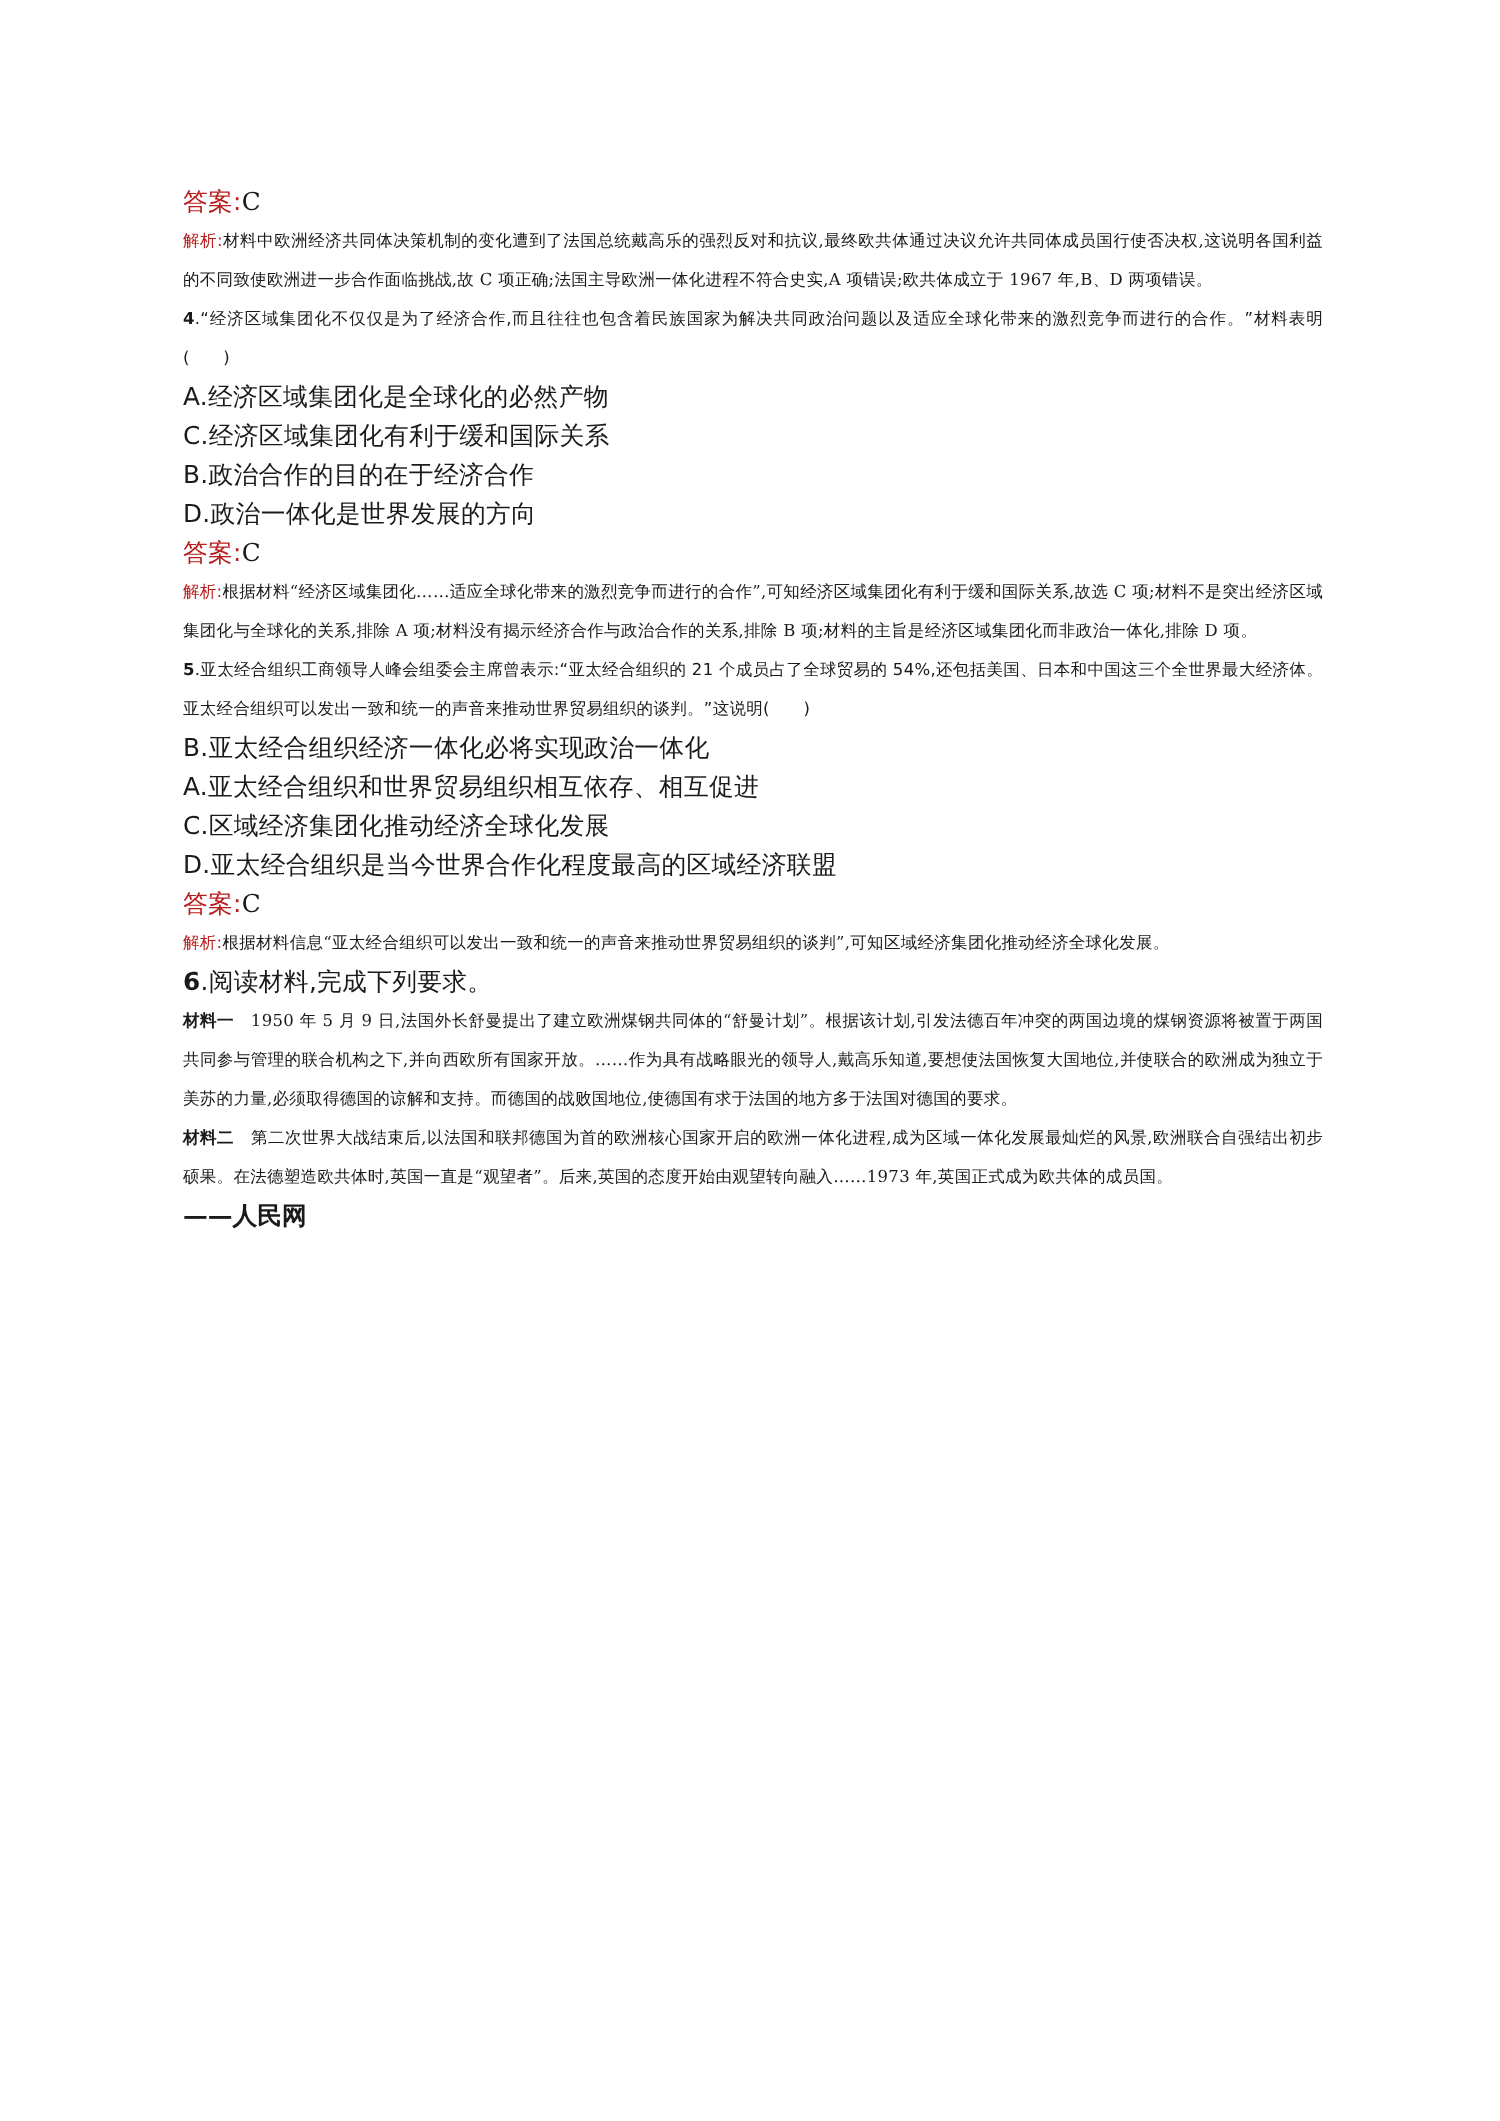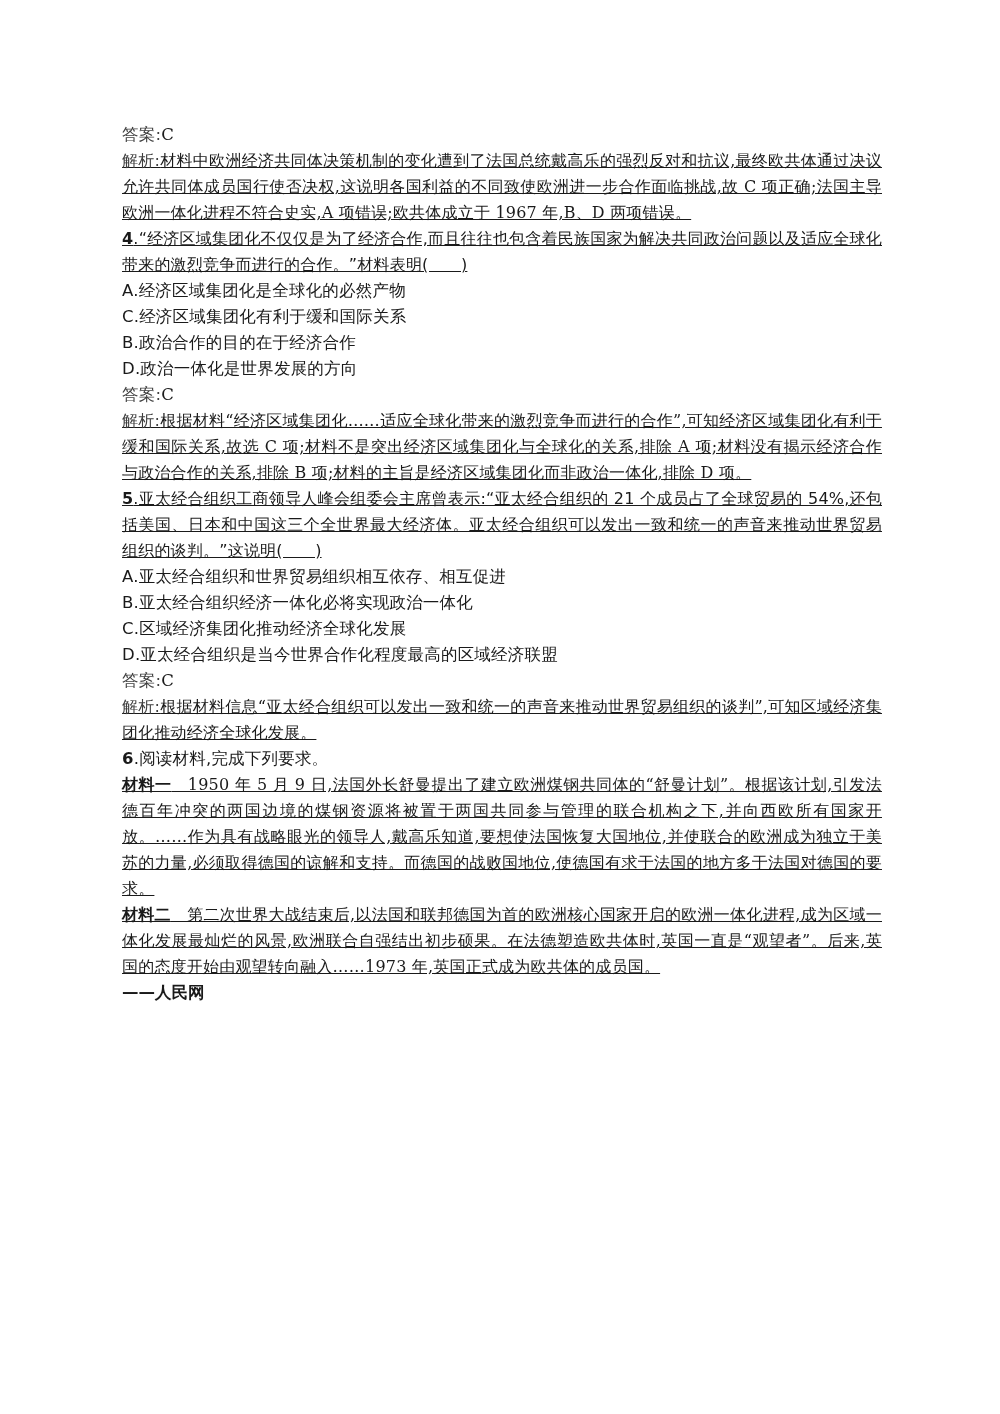--- a/index.html
+++ b/index.html
@@ -1,21 +1,21 @@
 <!DOCTYPE html>
 <html><head>
 <meta charset="utf-8">
 <style>
   html, body { margin: 0; padding: 0; background: #ffffff; }
   body { width: 1000px; height: 1414px; position: relative; overflow: hidden;
          font-family: "DejaVu Serif", "Liberation Serif", serif; color: #1a1a1a; }
   .page { position: absolute; left: 122px; top: 122px; width: 760px; }
   .line { font-size: 16.5px; line-height: 26px; height: 26px; white-space: nowrap; letter-spacing: 0.2px; }
-  .para { font-size: 16px; line-height: 26px; text-align: justify; letter-spacing: 0.2px; text-decoration: underline; }
-  .red { color: #404040; }
+  .para { font-size: 11px; line-height: 26px; text-align: justify; letter-spacing: 0.2px; }
+  .red { color: #b91c1c; }
   .sans { font-family: "DejaVu Sans", "Liberation Sans", sans-serif; }
   .bold { font-weight: bold; }
   .src { font-size: 16.5px; line-height: 26px; font-weight: bold; }
 </style>
 </head>
 <body>
 
 <div class="page">
 
   <div class="line">
@@ -35,22 +35,22 @@
   <div class="line">
     <span class="red sans">答案:</span><span>C</span>
   </div>
   <div class="para">
     <span class="red sans">解析:</span><span>根据材料“经济区域集团化……适应全球化带来的激烈竞争而进行的合作”,可知经济区域集团化有利于缓和国际关系,故选 C 项;材料不是突出经济区域集团化与全球化的关系,排除 A 项;材料没有揭示经济合作与政治合作的关系,排除 B 项;材料的主旨是经济区域集团化而非政治一体化,排除 D 项。</span>
   </div>
 
   <div class="para sans">
     <span class="bold">5</span><span>.亚太经合组织工商领导人峰会组委会主席曾表示:“亚太经合组织的 21 个成员占了全球贸易的 54%,还包括美国、日本和中国这三个全世界最大经济体。亚太经合组织可以发出一致和统一的声音来推动世界贸易组织的谈判。”这说明(　　)</span>
   </div>
+  <div class="line sans">B.亚太经合组织经济一体化必将实现政治一体化</div>
   <div class="line sans">A.亚太经合组织和世界贸易组织相互依存、相互促进</div>
-  <div class="line sans">B.亚太经合组织经济一体化必将实现政治一体化</div>
   <div class="line sans">C.区域经济集团化推动经济全球化发展</div>
   <div class="line sans">D.亚太经合组织是当今世界合作化程度最高的区域经济联盟</div>
   <div class="line">
     <span class="red sans">答案:</span><span>C</span>
   </div>
   <div class="para">
     <span class="red sans">解析:</span><span>根据材料信息“亚太经合组织可以发出一致和统一的声音来推动世界贸易组织的谈判”,可知区域经济集团化推动经济全球化发展。</span>
   </div>
 
 

